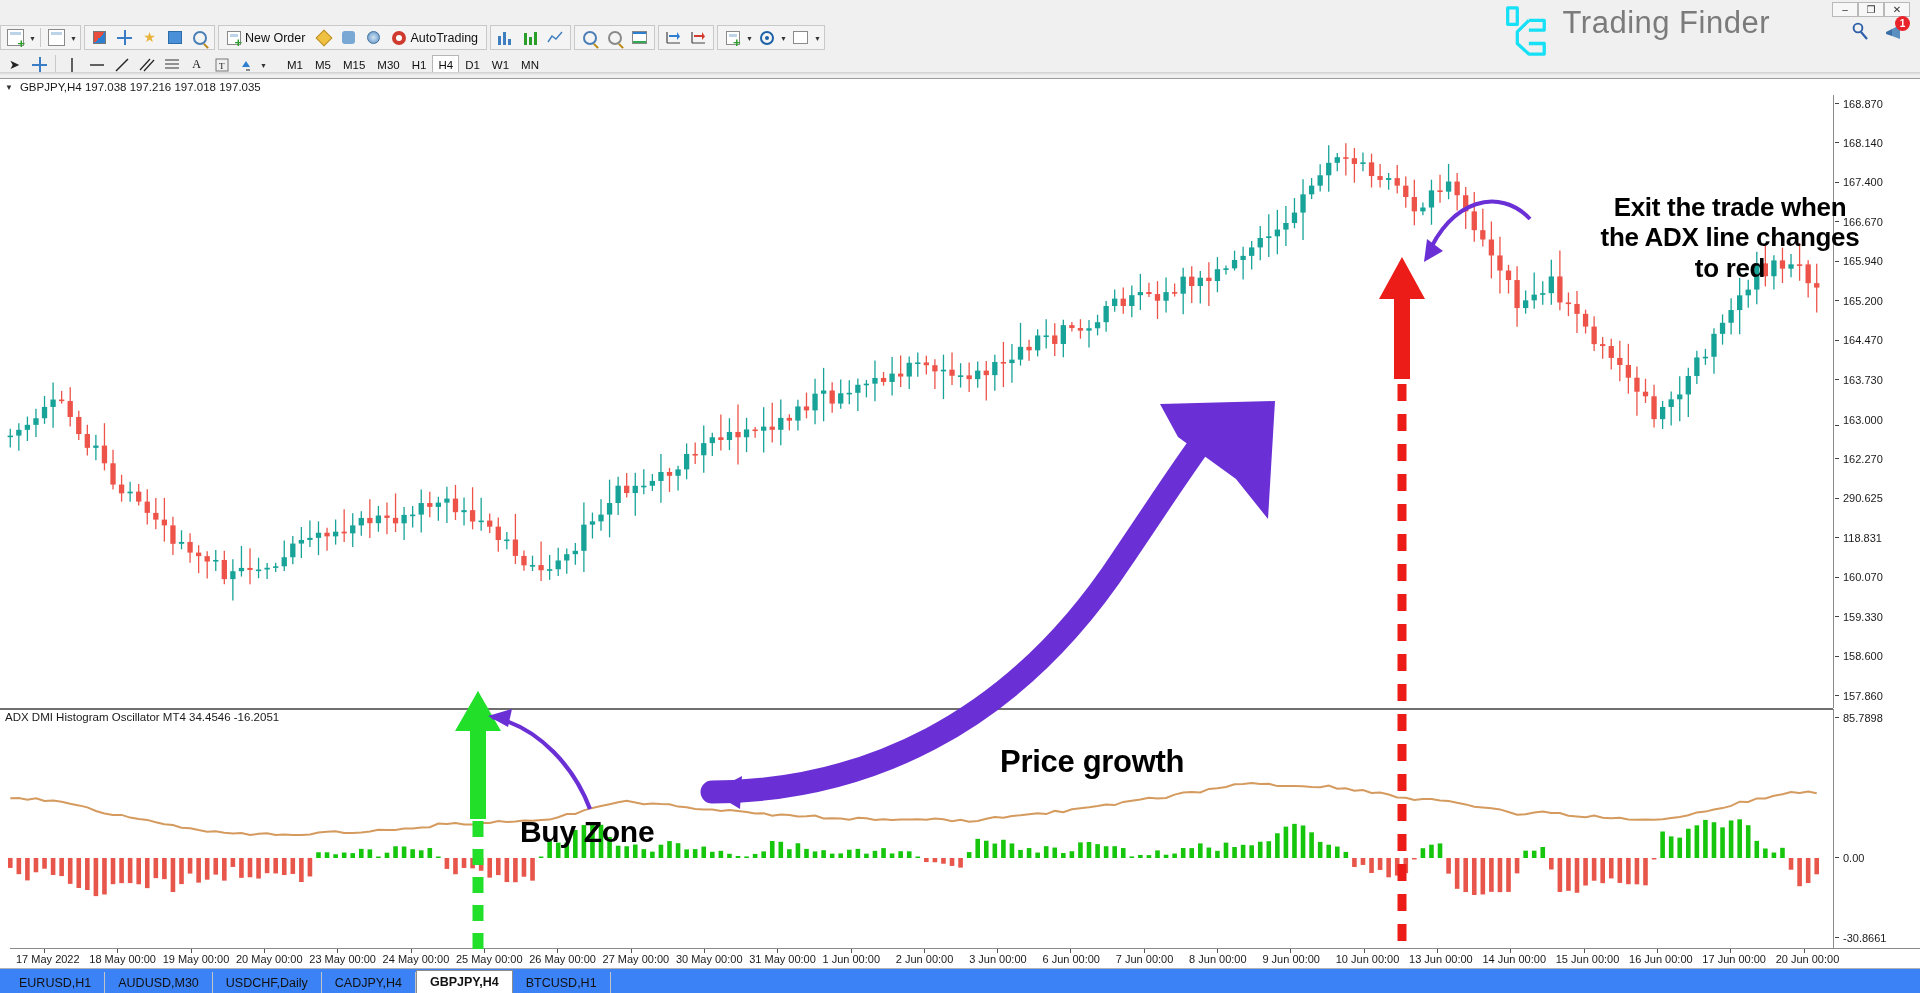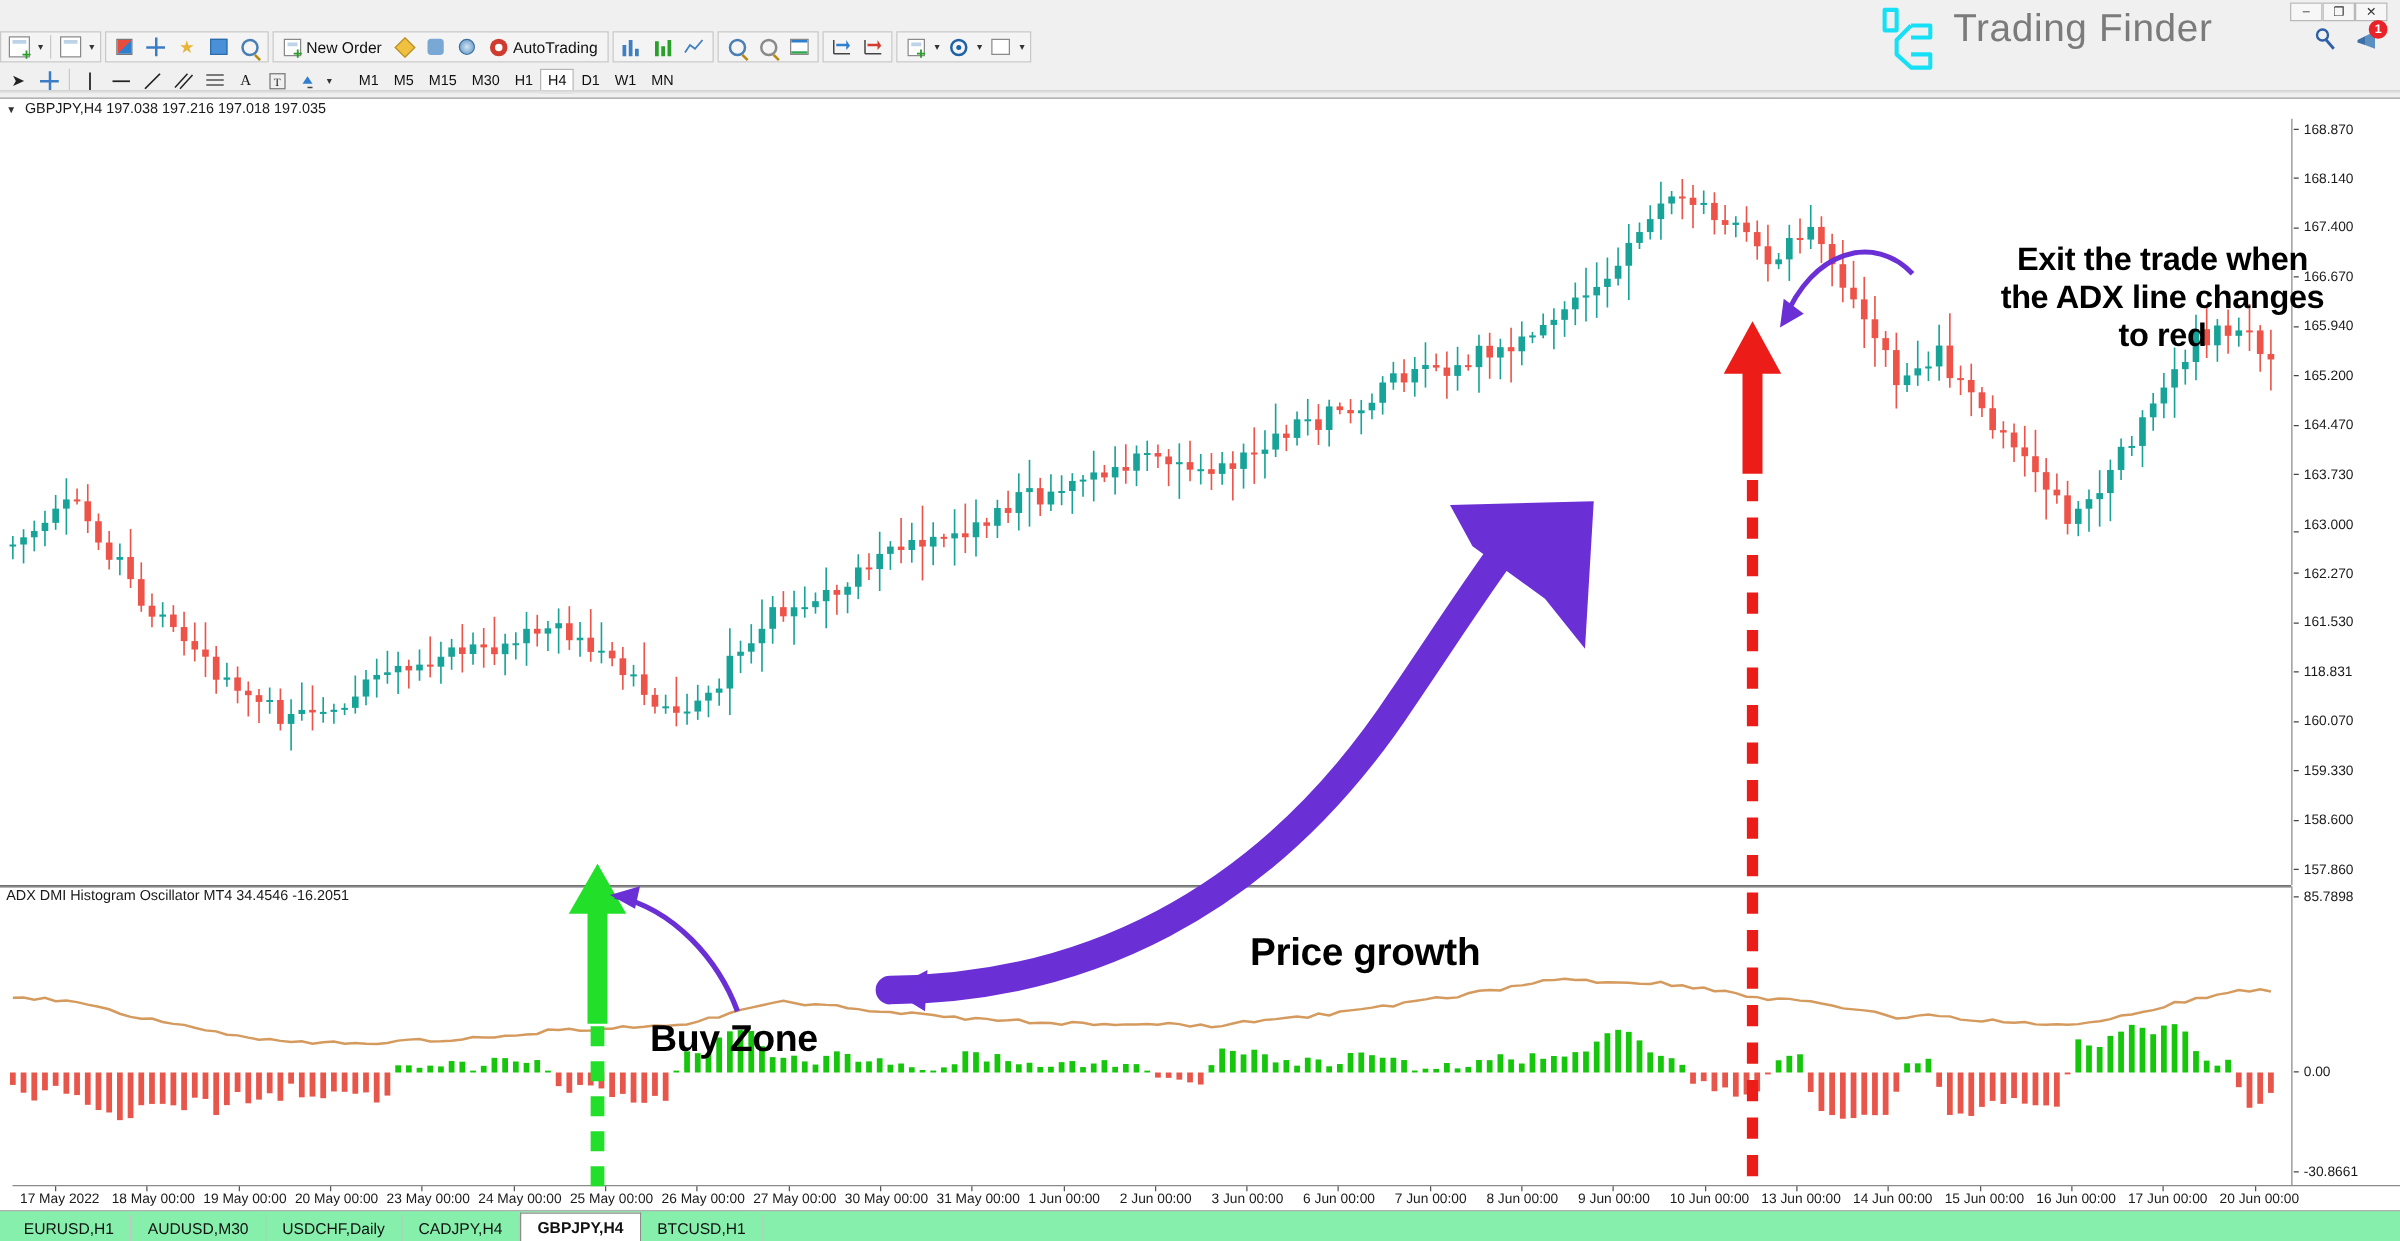--- a/index.html
+++ b/index.html
@@ -154,21 +154,21 @@
   #time-axis {
     position:absolute; left:10px; top:869px; width:1920px; height:22px;
     border-top:1px solid #8a8a8a; background:#fff;padding-left:44px;
   }
   .tlabel { position:absolute; top:4px; font-size:11px; color:#1a1a1a; white-space:nowrap; }
   .ttick { position:absolute; top:0; width:1px; height:4px; background:#555; }
 
   
   #tabbar {
     position:absolute; left:0; bottom:0; width:1920px; height:25px;
-    background:#86efac; border-top:1px solid #b0b0b0;
+    background:#3b82f6; border-top:1px solid #b0b0b0;
     display:flex; align-items:flex-end; padding-left:6px;
   }
   .sym-tab {
     height:21px; padding:0 13px; display:flex; align-items:center;
     font-size:12.5px; color:#111; cursor:default; white-space:nowrap;
     border-right:1px solid #c4c4c4;
   }
   .sym-tab.active {
     background:#fff; font-weight:bold; border:1px solid #8d8d8d; border-bottom:none;
     height:23px;
@@ -1117,21 +1117,21 @@
       <div class="tick" style="top: 317.733px; align-items: flex-end;">
         <span class="dash"></span>
         <span>163.000</span>
       </div>
       <div class="tick" style="top: 357.2px;">
         <span class="dash"></span>
         <span>162.270</span>
       </div>
       <div class="tick" style="top: 396.667px;">
         <span class="dash"></span>
-        <span>161.530</span>
+        <span>290.625</span>
       </div>
       <div class="tick" style="top: 436.133px;">
         <span class="dash"></span>
         <span>118.831</span>
       </div>
       <div class="tick" style="top: 475.6px;">
         <span class="dash"></span>
         <span>160.070</span>
       </div>
       <div class="tick" style="top: 515.067px;">

